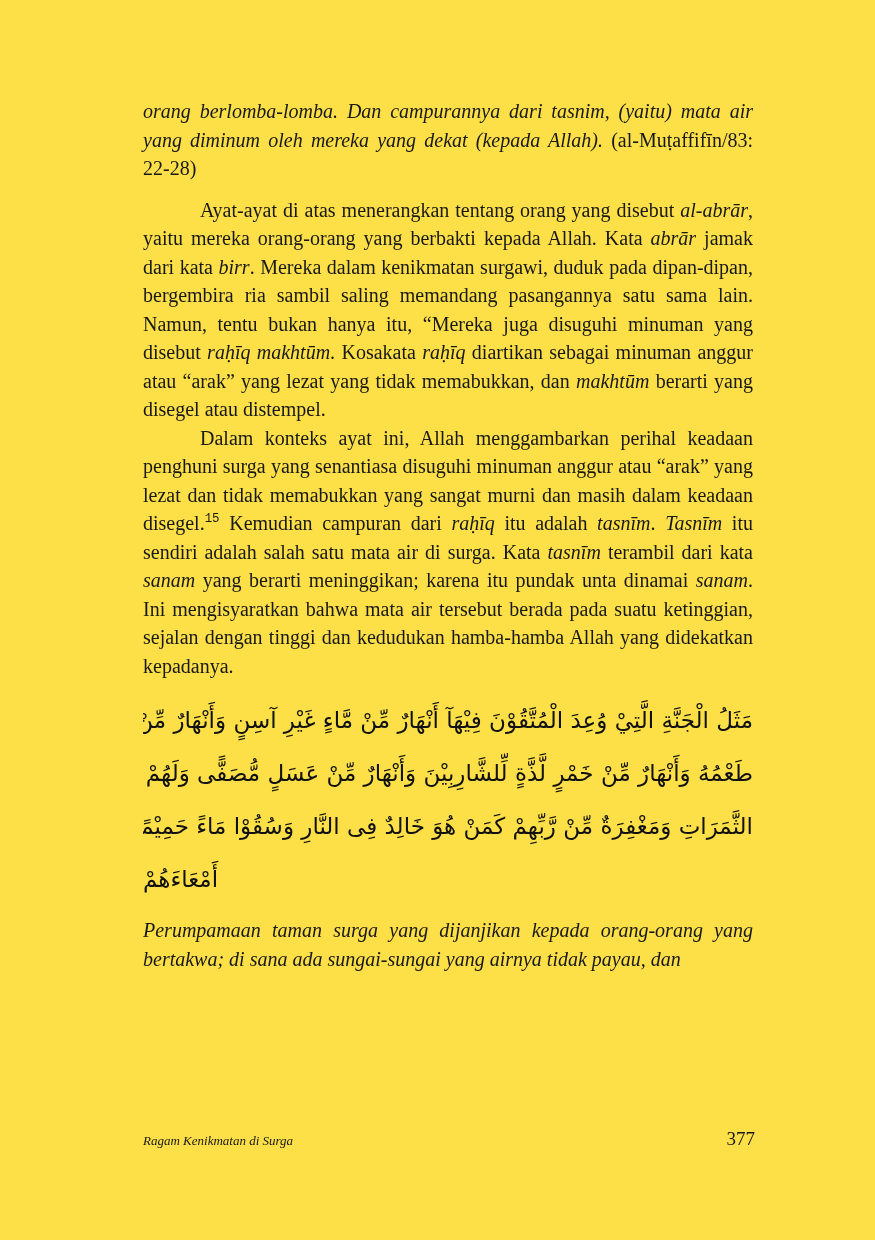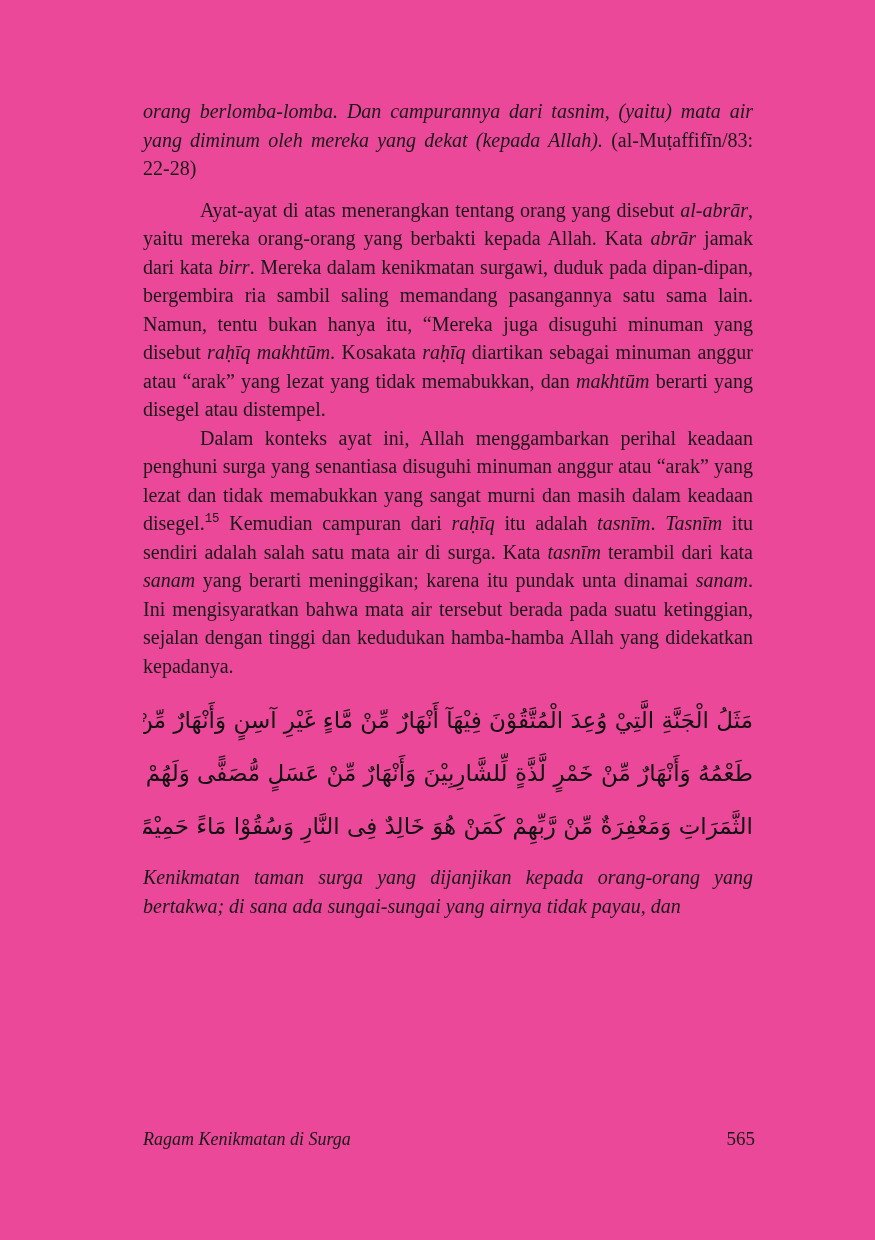--- a/index.html
+++ b/index.html
@@ -1,21 +1,21 @@
 <!DOCTYPE html>
 <html><head>
 <meta charset="utf-8">
 <style>
   html, body { margin: 0; padding: 0; background: #e9e9e9; }
   .page {
     position: relative;
     width: 875px;
     height: 1240px;
     margin: 0 auto;
-    background: #ec4899;
+    background: #fde047;
     box-sizing: border-box;
     padding: 97px 122px 0 143px;
     color: #181818;
     font-family: "Liberation Serif", "DejaVu Serif", serif;
     overflow: hidden;
   }
   .content { width: 610px; }
   p { margin: 0; }
   .body-text {
     font-size: 20px;
@@ -55,21 +55,21 @@
     position: absolute;
     left: 143px;
     right: 120px;
     top: 1128px;
     display: flex;
     justify-content: space-between;
     align-items: baseline;
   }
   .footer-title {
     font-style: italic;
-    font-size: 18px;
+    font-size: 13px;
   }
   .footer-page {
     font-size: 19px;
   }
 </style>
 </head>
 <body>
 
 <div class="page">
   <main class="content">
@@ -78,23 +78,24 @@
 
     <p class="body-text indent"><span>Ayat-ayat di atas menerangkan tentang orang yang disebut </span><span class="it">al-abrār</span><span>, yaitu mereka orang-orang yang berbakti kepada Allah. Kata </span><span class="it">abrār</span><span> jamak dari kata </span><span class="it">birr</span><span>. Mereka dalam kenikmatan surgawi, duduk pada dipan-dipan, bergembira ria sambil saling memandang pasangannya satu sama lain. Namun, tentu bukan hanya itu, “Mereka juga disuguhi minuman yang disebut </span><span class="it">raḥīq makhtūm</span><span>. Kosakata </span><span class="it">raḥīq</span><span> diartikan sebagai minuman anggur atau “arak” yang lezat yang tidak memabukkan, dan </span><span class="it">makhtūm</span><span> berarti yang disegel atau distempel.</span></p>
 
     <p class="body-text indent"><span>Dalam konteks ayat ini, Allah menggambarkan perihal keadaan penghuni surga yang senantiasa disuguhi minuman anggur atau “arak” yang lezat dan tidak memabukkan yang sangat murni dan masih dalam keadaan disegel.</span><sup>15</sup><span> Kemudian campuran dari </span><span class="it">raḥīq</span><span> itu adalah </span><span class="it">tasnīm</span><span>. </span><span class="it">Tasnīm</span><span> itu sendiri adalah salah satu mata air di surga. Kata </span><span class="it">tasnīm</span><span> terambil dari kata </span><span class="it">sanam</span><span> yang berarti meninggikan; karena itu pundak unta dinamai </span><span class="it">sanam</span><span>. Ini mengisyaratkan bahwa mata air tersebut berada pada suatu ketinggian, sejalan dengan tinggi dan kedudukan hamba-hamba Allah yang didekatkan kepadanya.</span></p>
 
 
     <div class="arabic-block" dir="rtl">
       <div class="arabic-line">مَثَلُ الْجَنَّةِ الَّتِيْ وُعِدَ الْمُتَّقُوْنَ فِيْهَآ أَنْهَارٌ مِّنْ مَّاءٍ غَيْرِ آسِنٍ وَأَنْهَارٌ مِّنْ لَّبَنٍ لَّمْ يَتَغَيَّرْ</div>
       <div class="arabic-line">طَعْمُهُ وَأَنْهَارٌ مِّنْ خَمْرٍ لَّذَّةٍ لِّلشَّارِبِيْنَ وَأَنْهَارٌ مِّنْ عَسَلٍ مُّصَفًّى وَلَهُمْ فِيْهَا مِنْ كُلِّ</div>
       <div class="arabic-line">الثَّمَرَاتِ وَمَغْفِرَةٌ مِّنْ رَّبِّهِمْ كَمَنْ هُوَ خَالِدٌ فِى النَّارِ وَسُقُوْا مَاءً حَمِيْمًا فَقَطَّعَ</div>
+      <div class="arabic-line last">أَمْعَاءَهُمْ</div>
     </div>
 
-    <p class="body-text translation"><span class="it">Kenikmatan taman surga yang dijanjikan kepada orang-orang yang bertakwa; di sana ada sungai-sungai yang airnya tidak payau, dan</span></p>
+    <p class="body-text translation"><span class="it">Perumpamaan taman surga yang dijanjikan kepada orang-orang yang bertakwa; di sana ada sungai-sungai yang airnya tidak payau, dan</span></p>
 
   </main>
 
   <footer class="page-footer">
     <span class="footer-title">Ragam Kenikmatan di Surga</span>
-    <span class="footer-page">565</span>
+    <span class="footer-page">377</span>
   </footer>
 </div>
 
 </body></html>

